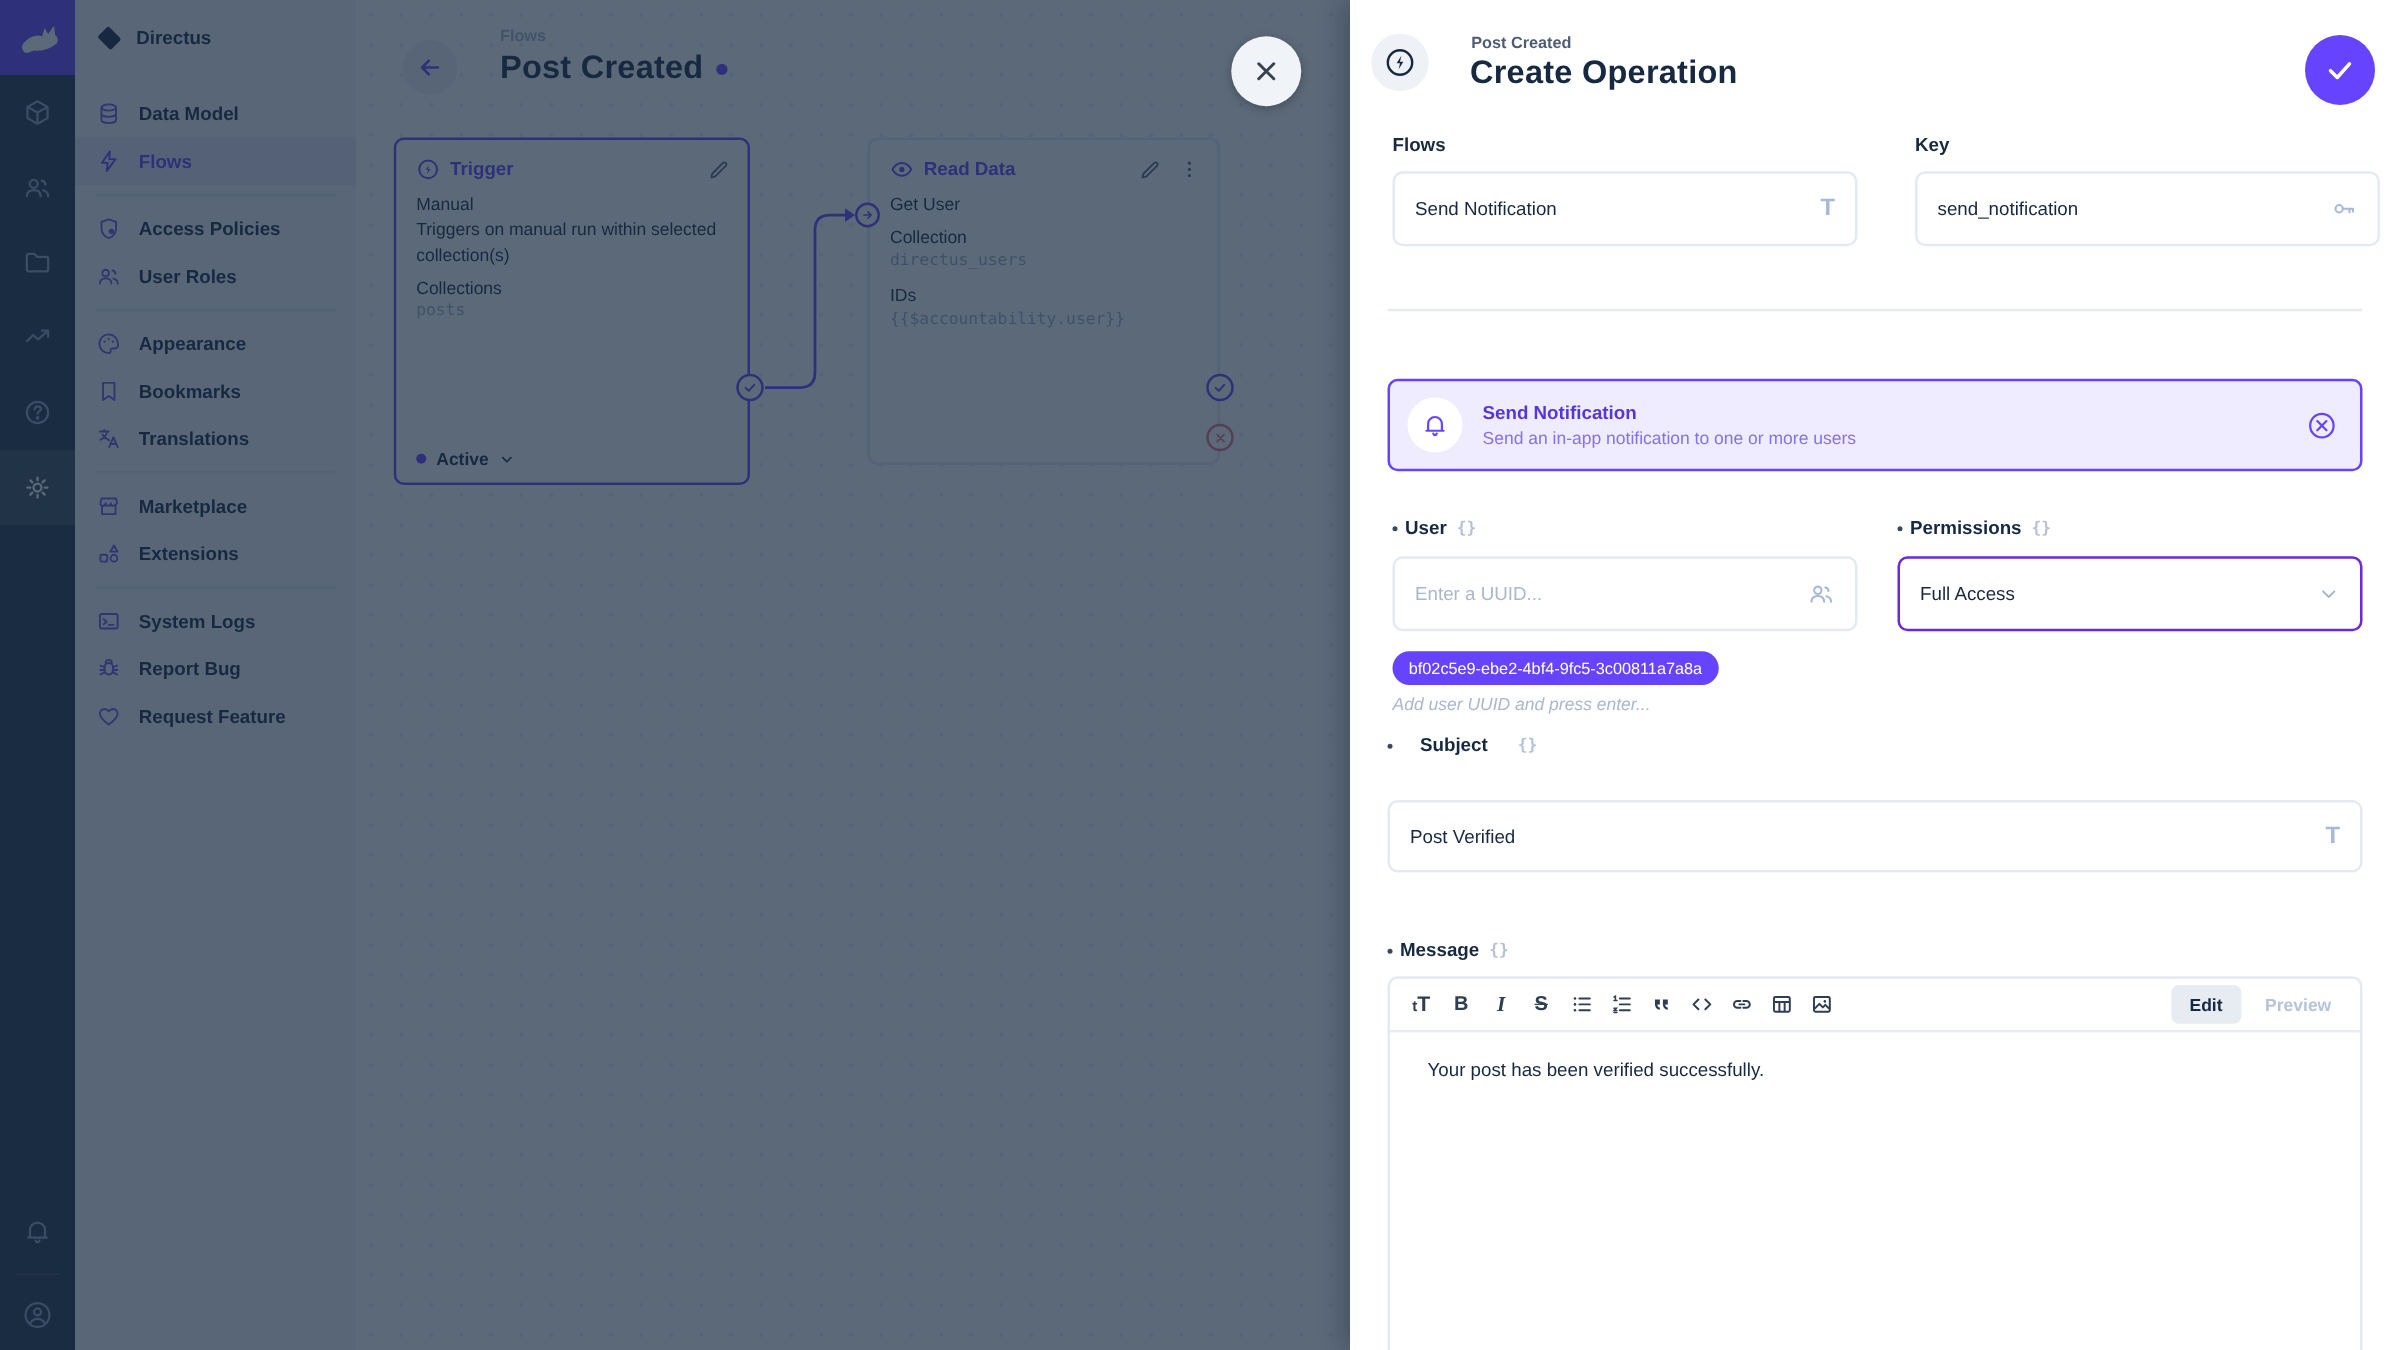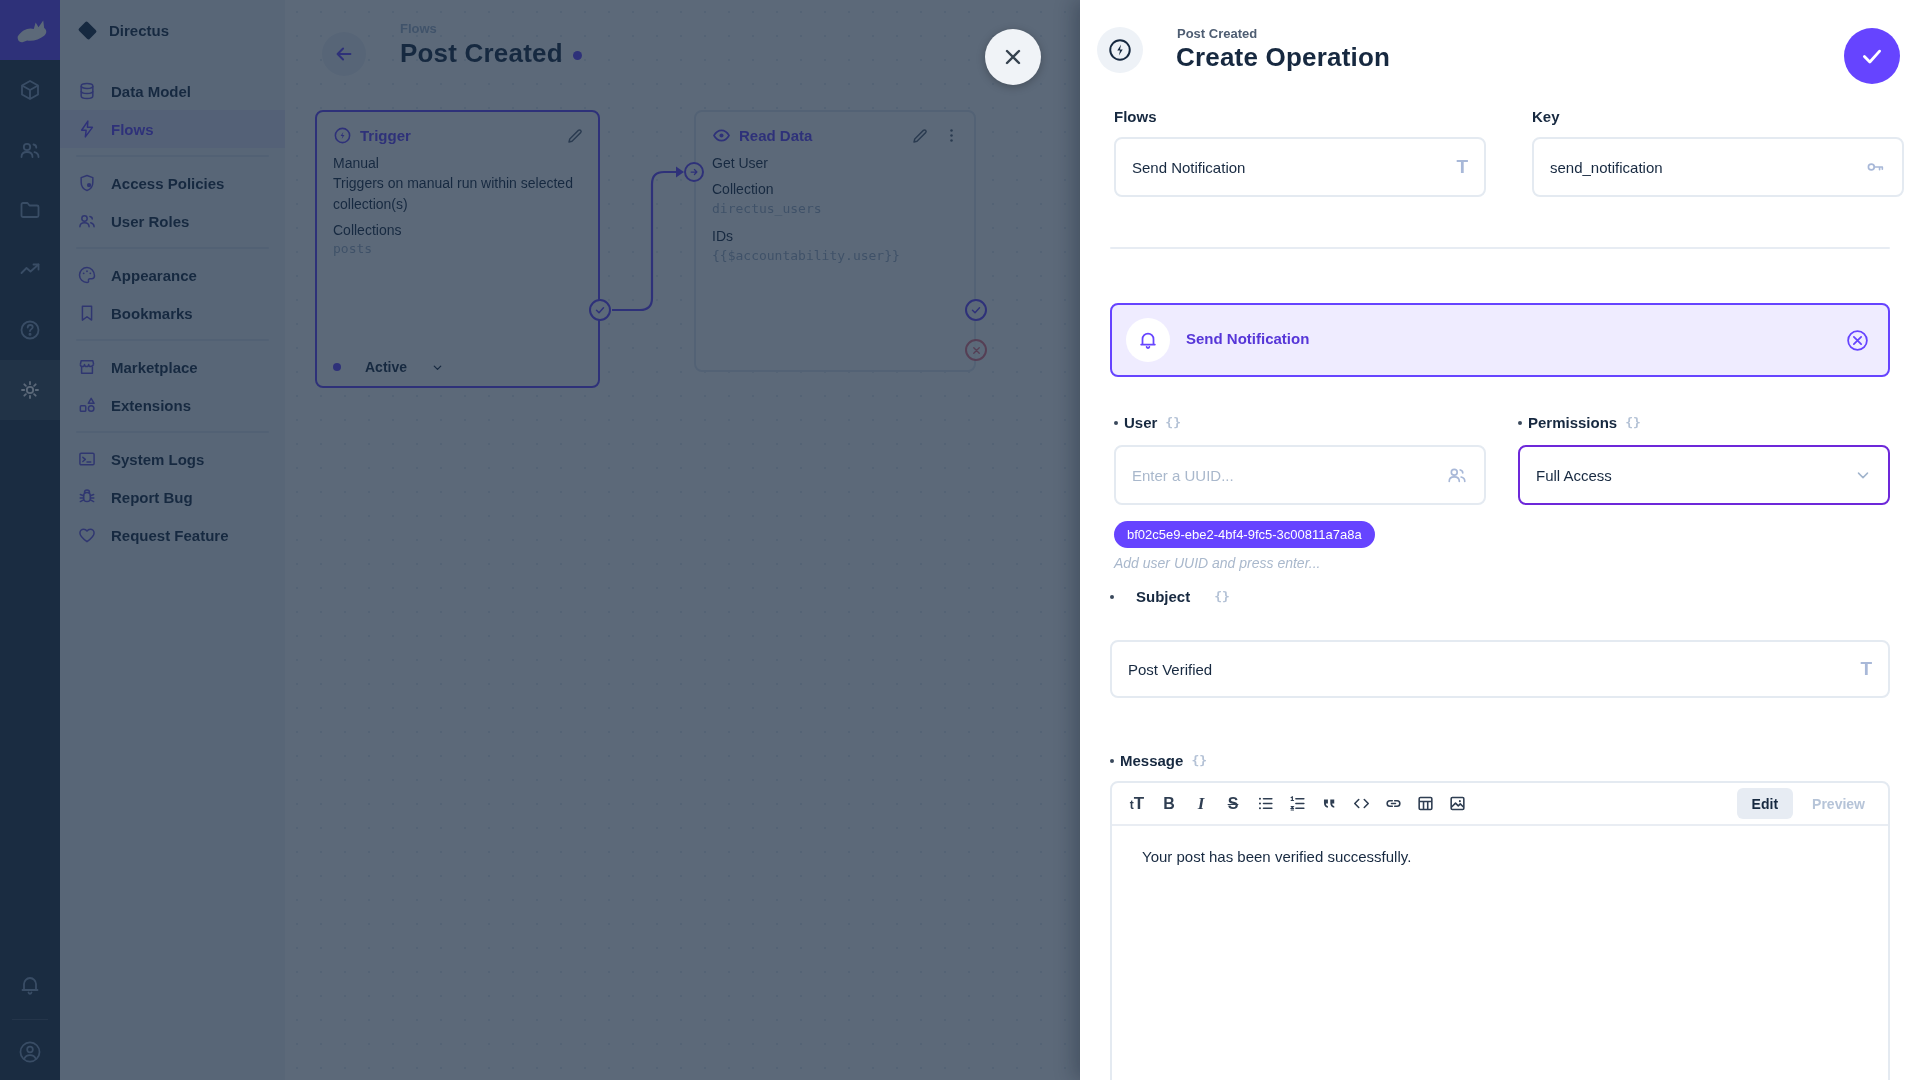--- a/index.html
+++ b/index.html
@@ -39,21 +39,21 @@
 
   .panel { position:absolute; background:#fff; border-radius:8px; }
   .panel.trigger { left:30px; top:110px; width:285px; height:278px; border:2px solid #6644ff; }
   .panel.readdata { left:409px; top:110px; width:282px; height:262px; border:2px solid #e0e7f0; }
   .panel-head { display:flex; align-items:center; gap:8px; padding:14px 14px 6px 16px; color:#6644ff; font-size:15px; font-weight:700; }
   .panel-head .spacer { flex:1; }
   .panel-head .tool { color:#3c4b60; opacity:.85; }
   .panel-body { padding:2px 16px; font-size:14px; color:#172940; line-height:1.45; }
   .panel-body .mono-val { font-size:13px; color:#9fb0c6; margin-bottom:8px; }
   .panel-body .lbl { margin-top:6px; }
-  .panel-status { position:absolute; left:16px; bottom:11px; display:flex; align-items:center; gap:24px; font-size:14px; font-weight:600; color:#172940; }
+  .panel-status { position:absolute; left:16px; bottom:11px; display:flex; align-items:center; gap:8px; font-size:14px; font-weight:600; color:#172940; }
   .panel-status .dot { width:8px; height:8px; border-radius:50%; background:#6644ff; }
   .connector { position:absolute; width:22px; height:22px; border-radius:50%; background:#fff; border:2px solid #6644ff; color:#6644ff; display:flex; align-items:center; justify-content:center; z-index:3; }
   .connector.reject { border-color:#e35169; color:#e35169; opacity:.8; }
   .connector.input { width:20px; height:20px; }
   #flow-lines { position:absolute; left:0; top:0; width:795px; height:1080px; z-index:2; pointer-events:none; }
 
   
   #backdrop { position:absolute; left:0; top:0; width:1080px; height:1080px; background:rgba(23,41,64,0.70); z-index:5; }
   .close-btn { position:absolute; left:985px; top:29px; width:56px; height:56px; border-radius:50%; background:#f0f3f7; display:flex; align-items:center; justify-content:center; color:#36424f; box-shadow:0 2px 8px rgba(0,0,0,.25); }
 
@@ -246,20 +246,29 @@
         <span>Appearance</span>
       </div>
       <div class="nav-item">
         <span class="nicon">
             <svg width="20" height="20" viewBox="0 0 24 24" fill="none" stroke="currentColor" stroke-width="1.8" stroke-linejoin="round">
               <path d="M6.5 4 H17.5 V20.5 L12 16.5 L6.5 20.5 Z"></path>
             </svg>
           </span>
         <span>Bookmarks</span>
       </div>
+      <div class="nav-item">
+        <span class="nicon">
+            <svg width="20" height="20" viewBox="0 0 24 24" fill="none" stroke="currentColor" stroke-width="1.8" stroke-linecap="round" stroke-linejoin="round">
+              <path d="M3.5 5 H12 M7.7 3.5 V5 M10.5 5 C10 8.5 7.5 11.5 4 13 M6 8 C7.5 10.5 10 12.5 12.5 13.5"></path>
+              <path d="M12.5 20 L16.5 10.5 L20.5 20 M13.8 17 H19.2"></path>
+            </svg>
+          </span>
+        <span>Translations</span>
+      </div>
       <div class="nav-divider"></div>
       <div class="nav-item">
         <span class="nicon">
             <svg width="20" height="20" viewBox="0 0 24 24" fill="none" stroke="currentColor" stroke-width="1.8" stroke-linejoin="round">
               <path d="M4 9 L5 4.5 H19 L20 9"></path>
               <path d="M4 9 C4 10.4 5.1 11.5 6.5 11.5 C7.9 11.5 9 10.4 9 9 C9 10.4 10.1 11.5 11.5 11.5 C12.9 11.5 14 10.4 14 9 C14 10.4 15.1 11.5 16.5 11.5 C17.9 11.5 19 10.4 20 9"></path>
               <path d="M5.5 11.5 V19.5 H18.5 V11.5"></path>
             </svg>
           </span>
         <span>Marketplace</span>
@@ -469,20 +478,21 @@
 
     <div class="op-banner">
       <div class="bell-circle">
         <svg width="22" height="22" viewBox="0 0 24 24" fill="none" stroke="currentColor" stroke-width="1.9" stroke-linecap="round" stroke-linejoin="round">
             <path d="M6 17 V11 C6 7.7 8.7 5 12 5 C15.3 5 18 7.7 18 11 V17 M4.5 17 H19.5"></path>
             <path d="M10.5 19.5 C10.8 20.3 11.3 20.8 12 20.8 C12.7 20.8 13.2 20.3 13.5 19.5"></path>
           </svg>
       </div>
       <div class="ob-text">
         <div class="ob-title">Send Notification</div>
+        <div class="ob-desc">Send an in-app notification to one or more users</div>
       </div>
       <span class="ob-cancel">
         <svg width="25" height="25" viewBox="0 0 24 24" fill="none" stroke="currentColor" stroke-width="1.7" stroke-linecap="round">
             <circle cx="12" cy="12" r="9"></circle>
             <path d="M8.5 8.5 L15.5 15.5 M15.5 8.5 L8.5 15.5"></path>
           </svg>
       </span>
     </div>
 
     <div class="f-label" style="left:44px; top:414px;">

